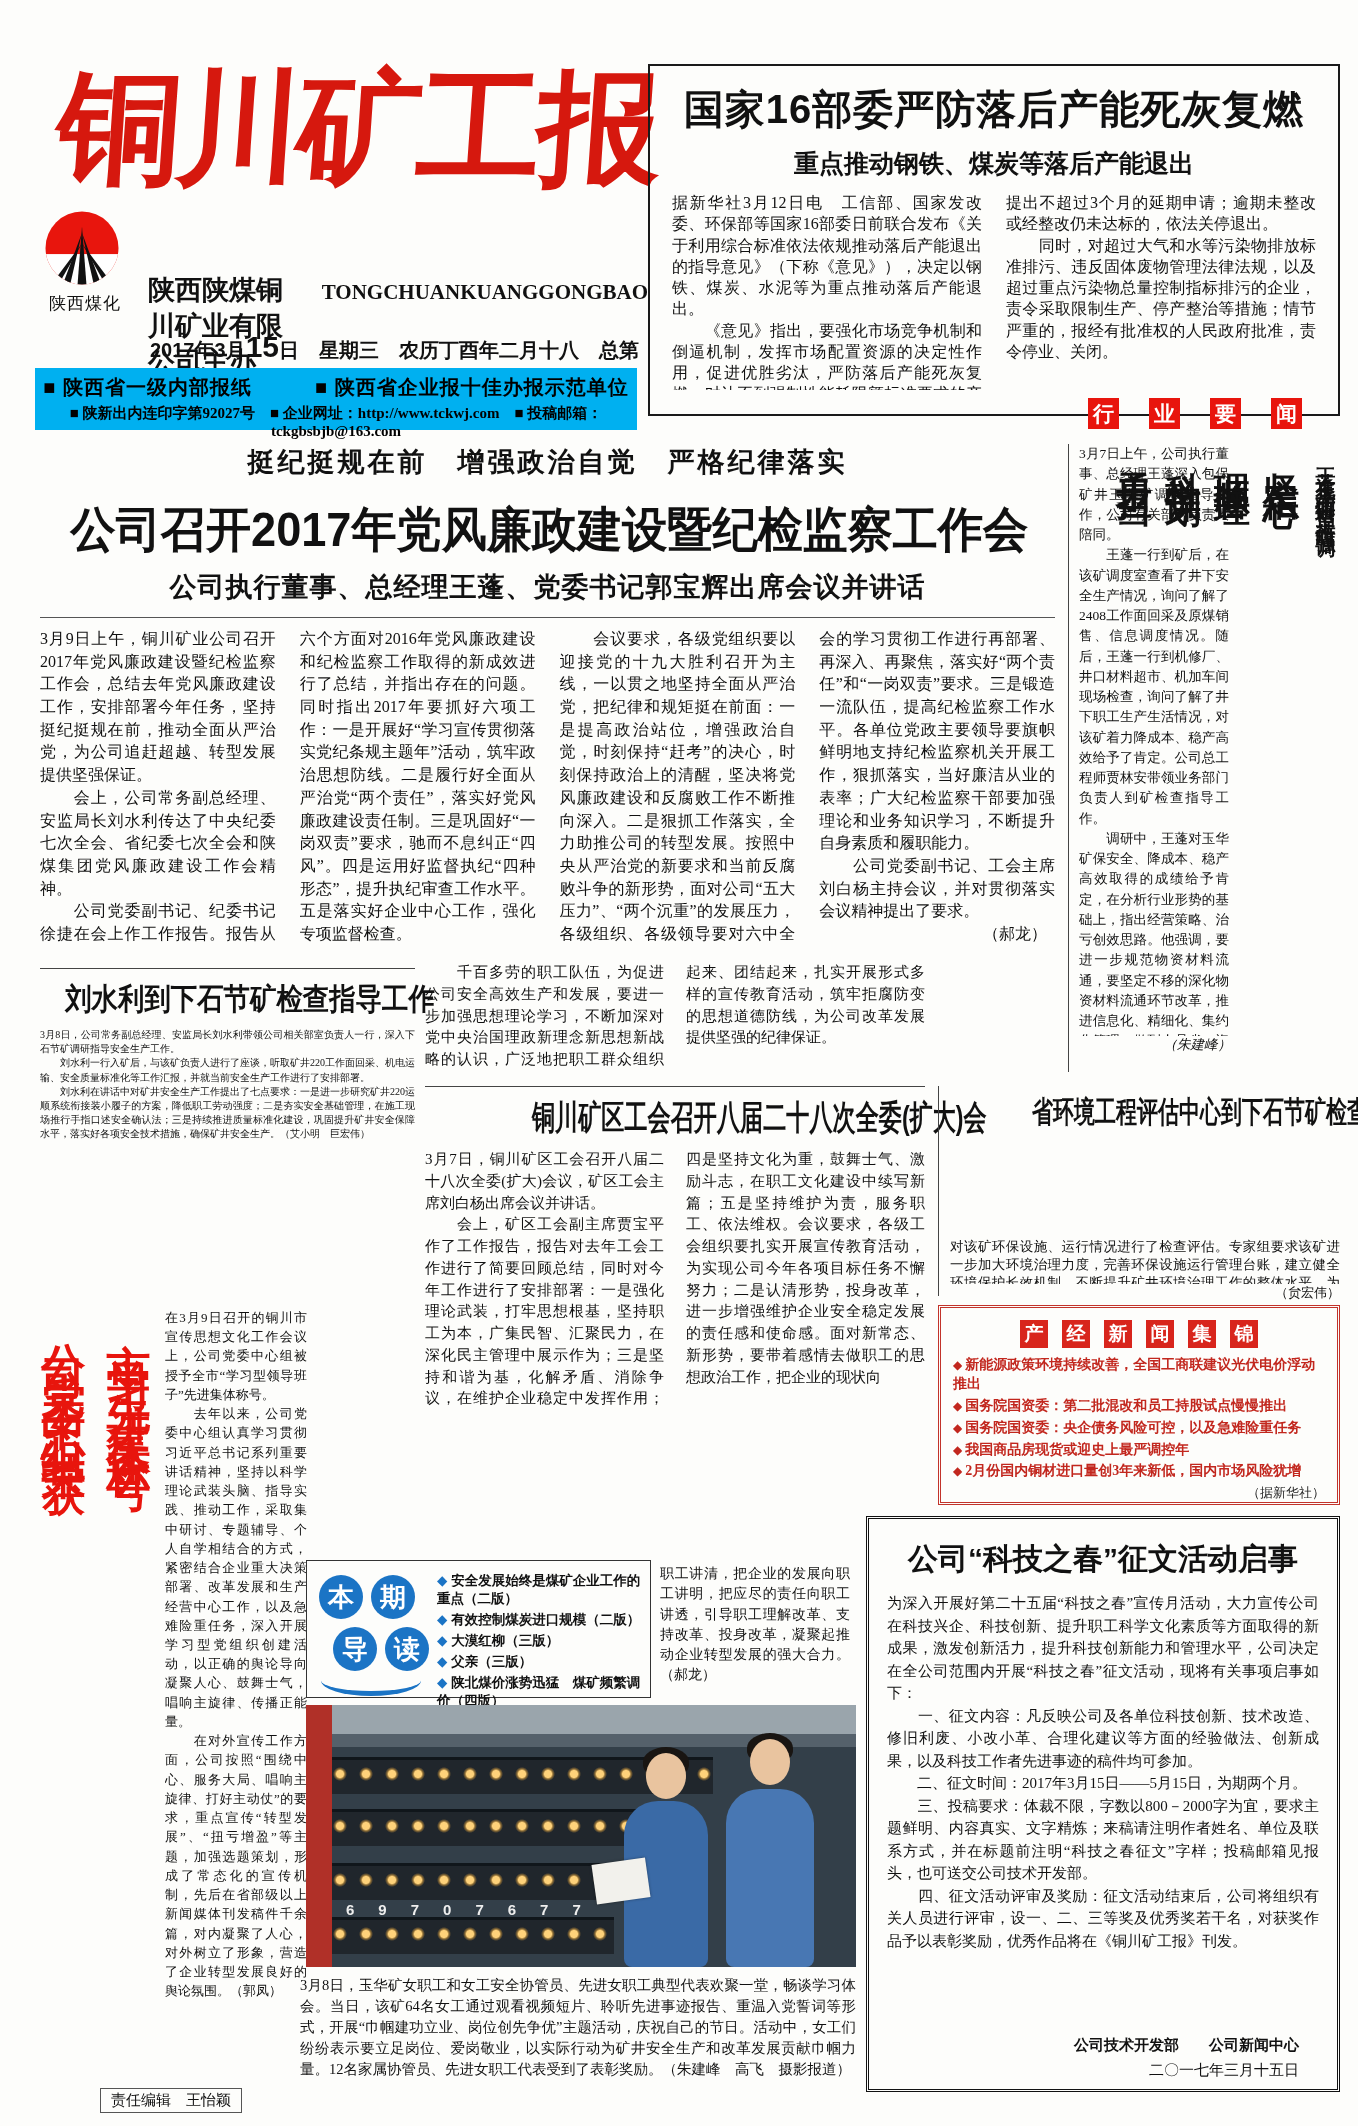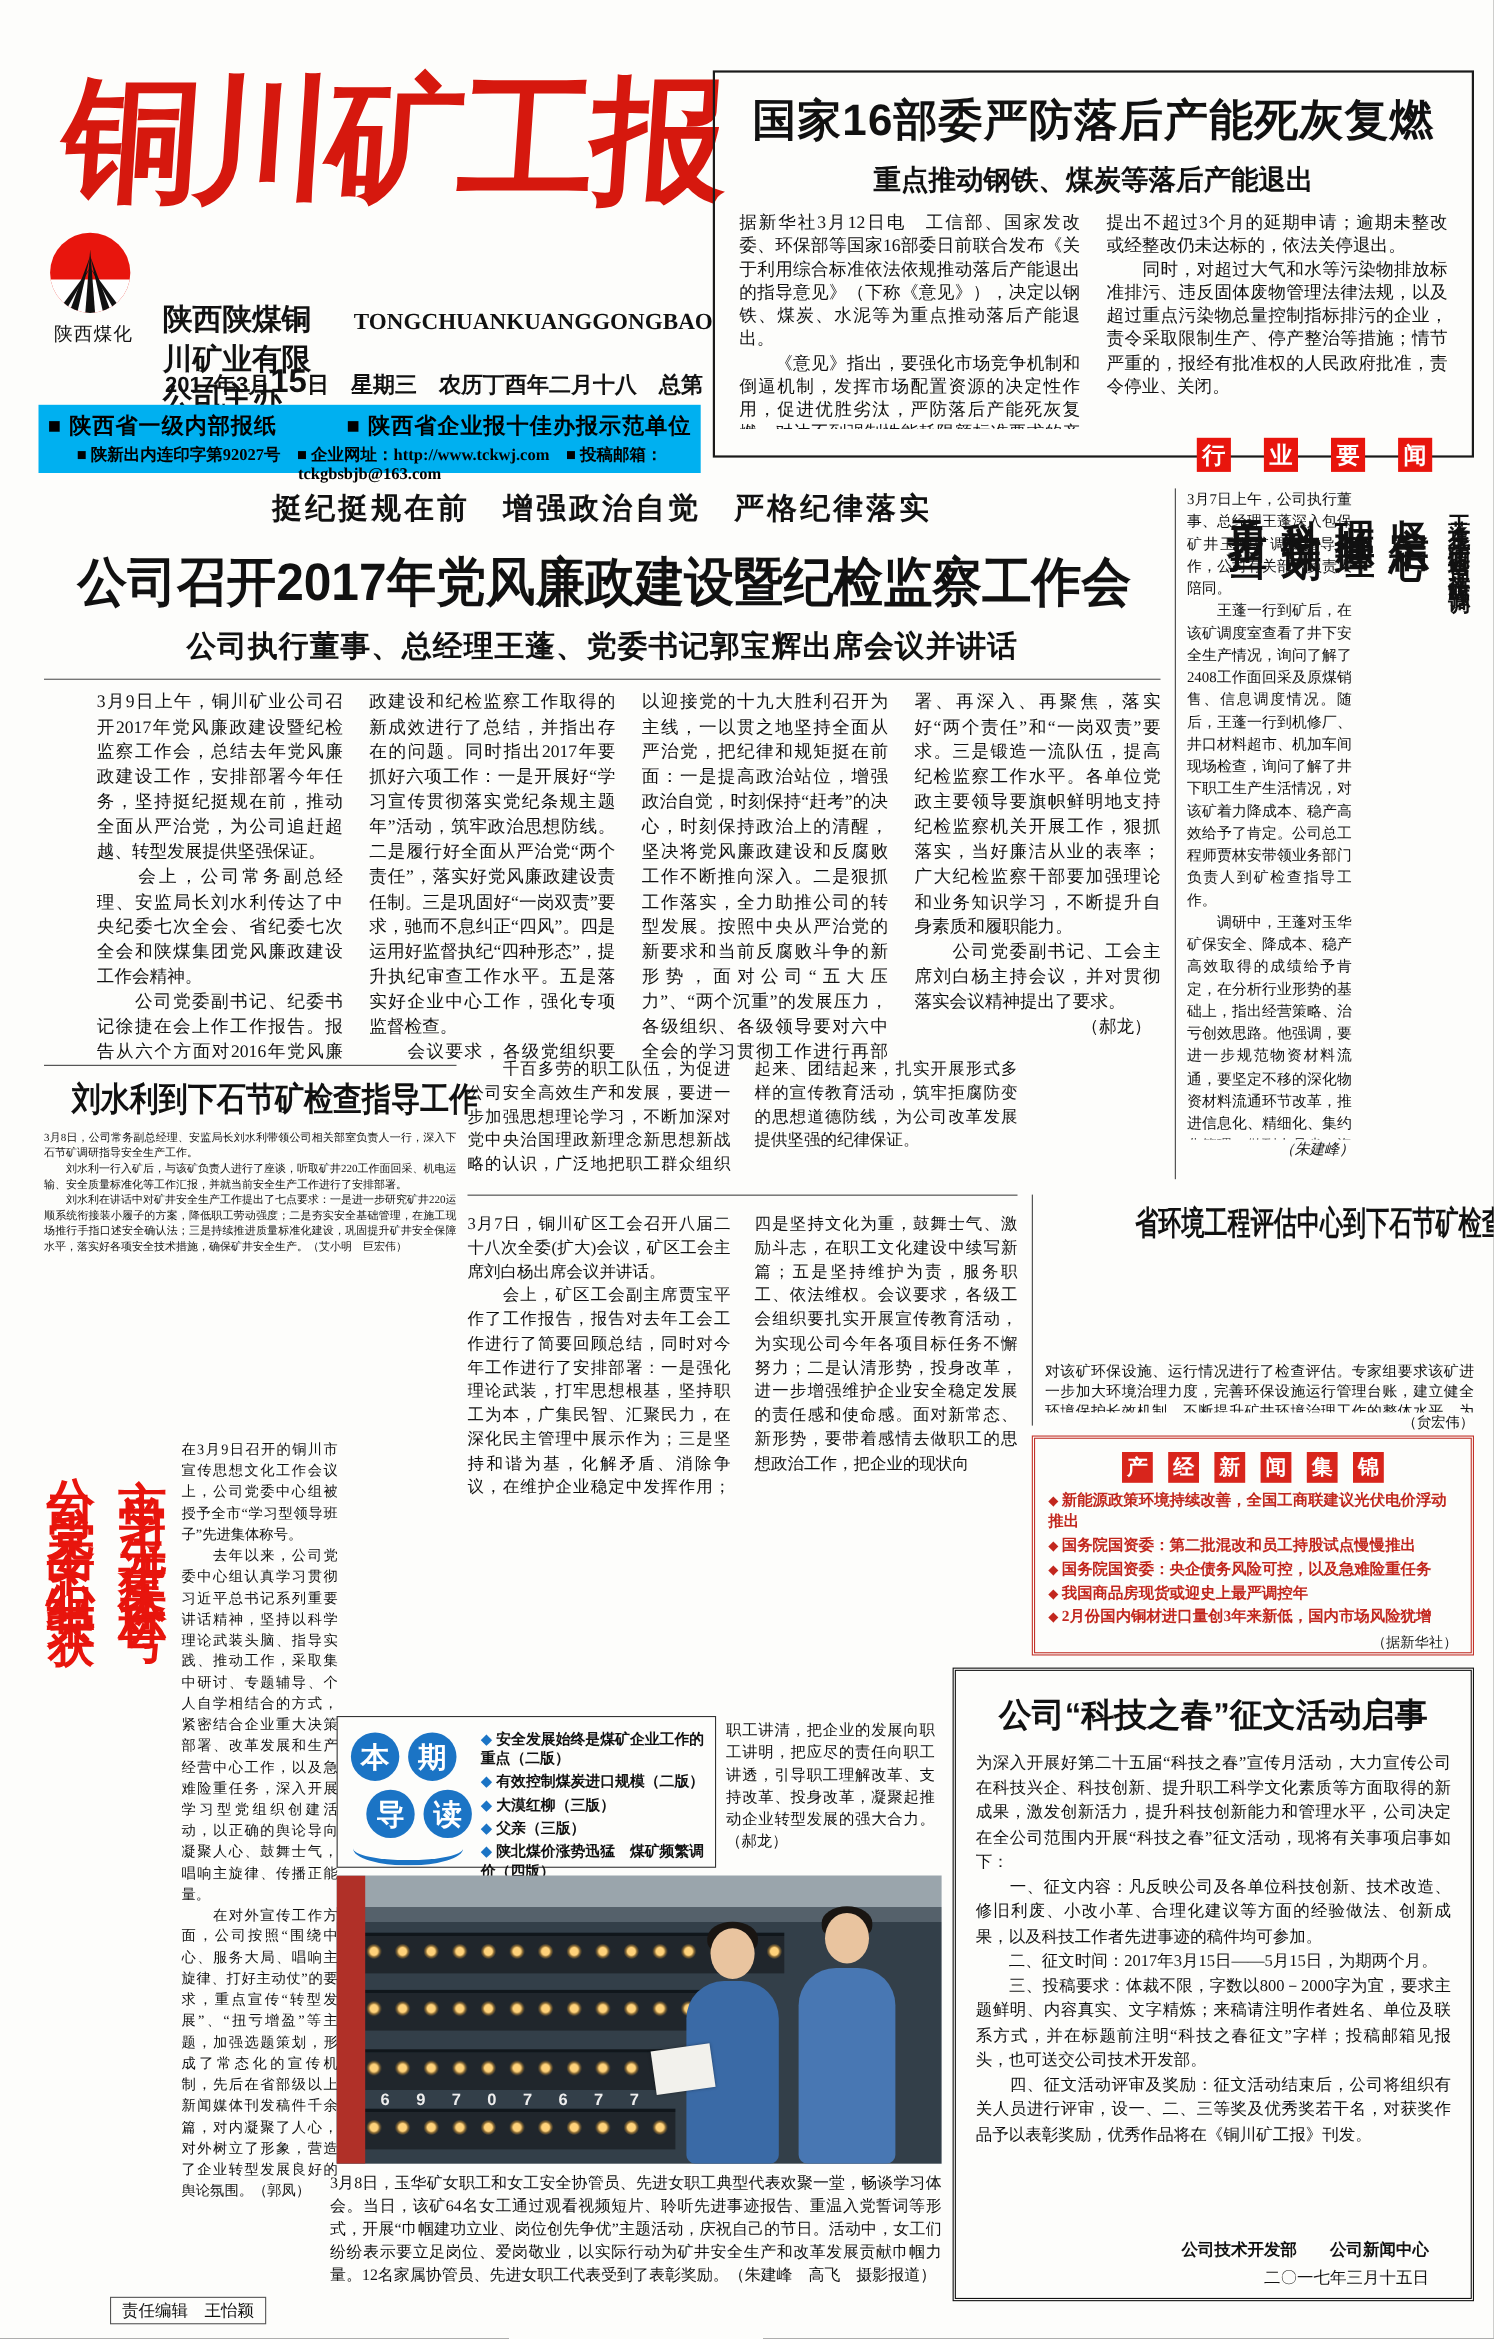--- a/index.html
+++ b/index.html
@@ -23,21 +23,21 @@
   .ind-s{font-size:25px;font-weight:bold;text-align:center;margin-top:10px;}
   .ind-cols{display:flex;gap:24px;margin-top:12px;height:198px;overflow:hidden;}
   .ind-cols>div{flex:1;font-size:16px;line-height:1.33;}
   .tag-row{display:flex;gap:30px;justify-content:flex-end;padding-right:14px;margin-top:8px;}
   .tag-sq{width:31px;height:31px;background:#e8150d;color:#fff;font-weight:bold;font-size:21px;
           display:flex;align-items:center;justify-content:center;}
   
   .lead-k{font-size:27px;font-weight:bold;text-align:center;letter-spacing:3px;}
   .lead-h{font-size:48px;font-weight:bold;text-align:center;line-height:1.1;}
   .lead-sub{font-size:27px;font-weight:bold;text-align:center;margin-top:12px;letter-spacing:1px;}
-  .cols4{column-count:4;column-gap:24px;font-size:16px;line-height:1.42;height:386px;overflow:hidden;margin-left:48px;}
+  .cols4{column-count:4;column-gap:24px;font-size:16px;line-height:1.42;height:386px;overflow:hidden;}
   .cols2{column-count:2;column-gap:22px;font-size:15px;line-height:1.45;overflow:hidden;}
   .byline{display:block;text-align:right;padding-right:8px;}
   
   .wp{display:flex;border-left:1px solid #444;padding-left:10px;}
   .wp-body{width:150px;font-size:13.5px;line-height:1.5;height:592px;overflow:hidden;}
   .wp-head{writing-mode:vertical-rl;font-weight:bold;font-size:36px;width:66px;height:625px;
            display:flex;flex-direction:column;}
   .wp-head span{display:block;margin-bottom:26px;letter-spacing:6px;}
   .wp-kick{writing-mode:vertical-rl;font-weight:bold;font-size:20px;width:36px;height:600px;
            letter-spacing:5px;padding-top:8px;}
@@ -175,20 +175,21 @@
   </div>
 
   <div class="abs rule-t" style="left:40px;top:968px;width:375px;height:332px;padding-top:10px;">
     <div style="text-align:center;"><span class="h-liu sans cond" style="transform:scaleX(.88);">刘水利到下石节矿检查指导工作</span></div>
     <div class="just pre body15" style="margin-top:8px;height:268px;overflow:hidden;">3月8日，公司常务副总经理、安监局长刘水利带领公司相关部室负责人一行，深入下石节矿调研指导安全生产工作。
 　　刘水利一行入矿后，与该矿负责人进行了座谈，听取矿井220工作面回采、机电运输、安全质量标准化等工作汇报，并就当前安全生产工作进行了安排部署。
 　　刘水利在讲话中对矿井安全生产工作提出了七点要求：一是进一步研究矿井220运顺系统衔接装小履子的方案，降低职工劳动强度；二是夯实安全基础管理，在施工现场推行手指口述安全确认法；三是持续推进质量标准化建设，巩固提升矿井安全保障水平，落实好各项安全技术措施，确保矿井安全生产。（艾小明　巨宏伟）</div>
   </div>
 
   <div class="abs rule-t" style="left:425px;top:1086px;width:500px;height:470px;padding-top:8px;">
+    <div style="text-align:center;"><span class="h-union sans cond" style="transform:scaleX(.68);">铜川矿区工会召开八届二十八次全委(扩大)会</span></div>
     <div class="cols2 just pre" style="margin-top:8px;height:404px;">3月7日，铜川矿区工会召开八届二十八次全委(扩大)会议，矿区工会主席刘白杨出席会议并讲话。
 　　会上，矿区工会副主席贾宝平作了工作报告，报告对去年工会工作进行了简要回顾总结，同时对今年工作进行了安排部署：一是强化理论武装，打牢思想根基，坚持职工为本，广集民智、汇聚民力，在深化民主管理中展示作为；三是坚持和谐为基，化解矛盾、消除争议，在维护企业稳定中发挥作用；四是坚持文化为重，鼓舞士气、激励斗志，在职工文化建设中续写新篇；五是坚持维护为责，服务职工、依法维权。会议要求，各级工会组织要扎实开展宣传教育活动，为实现公司今年各项目标任务不懈努力；二是认清形势，投身改革，进一步增强维护企业安全稳定发展的责任感和使命感。面对新常态、新形势，要带着感情去做职工的思想政治工作，把企业的现状向</div>
   </div>
   <div class="abs just pre" style="left:660px;top:1564px;width:190px;height:132px;font-size:14px;line-height:1.45;overflow:hidden;">职工讲清，把企业的发展向职工讲明，把应尽的责任向职工讲透，引导职工理解改革、支持改革、投身改革，凝聚起推动企业转型发展的强大合力。（郝龙）</div>
 
   <div class="abs" style="left:938px;top:1086px;width:402px;height:210px;border-left:1px solid #444;padding-left:12px;box-sizing:border-box;">
     <div style="text-align:center;margin:6px 0;"><span class="h-env sans cond" style="transform:scaleX(.70);">省环境工程评估中心到下石节矿检查工作</span></div>
 
   </div>
   <div class="abs" style="left:950px;top:1238px;width:390px;">

